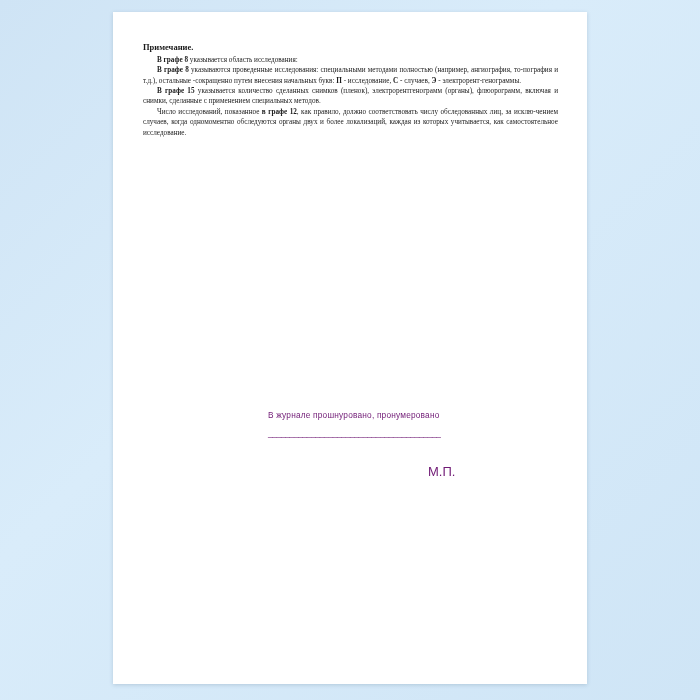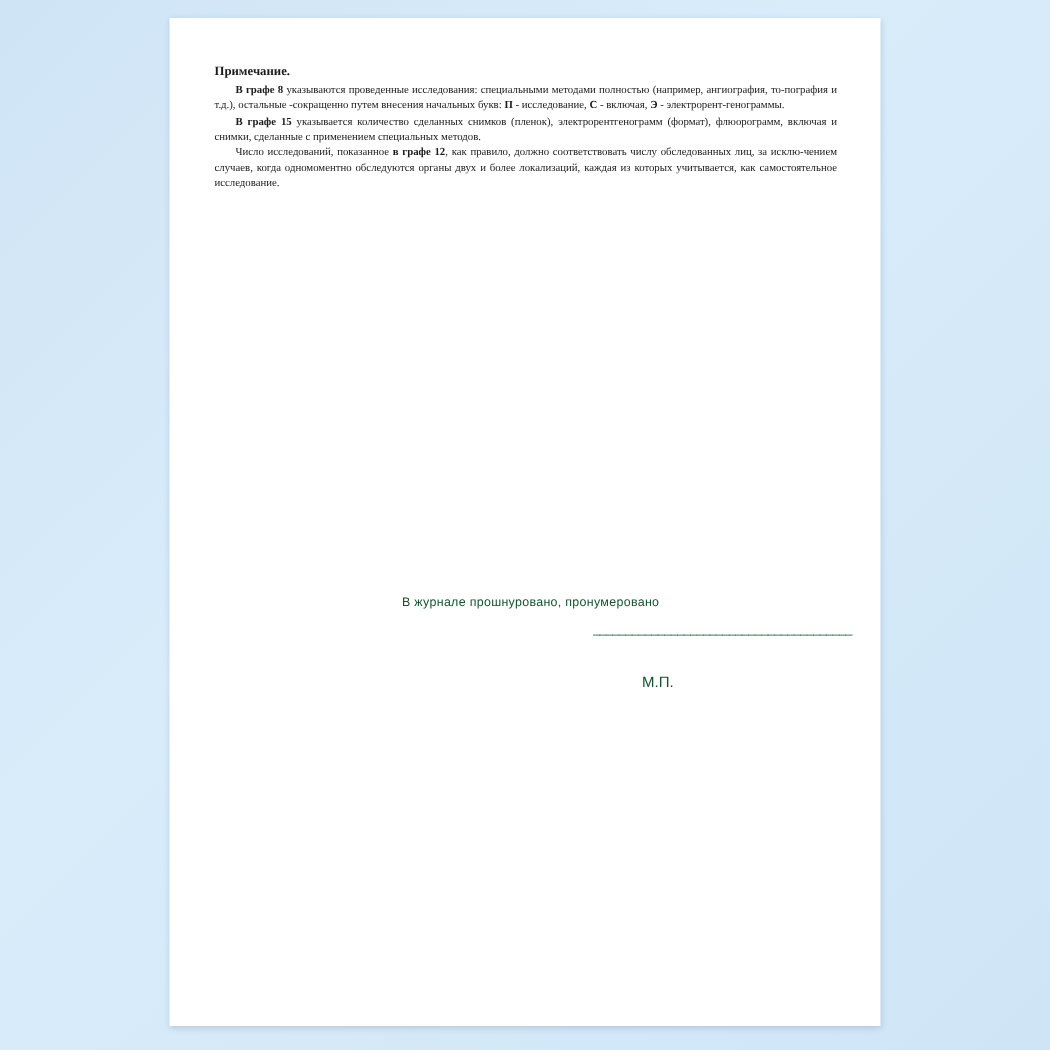--- a/index.html
+++ b/index.html
@@ -47,54 +47,54 @@
     margin: 0;
     text-align: justify;
     text-indent: 14px;
   }
   .note-par b {
     font-weight: bold;
   }
   .footer-block {
     position: absolute;
     left: 155px;
-    top: 381px;
+    top: 395px;
     width: 300px;
-    color: #14532d;
+    color: #701a75;
     font-family: "Liberation Sans", sans-serif;
   }
   .footer-line {
     font-size: 8.3px;
     line-height: 2.0;
     letter-spacing: 0.2px;
     white-space: pre;
   }
   .rule {
     margin-top: 4px;
     font-size: 8.3px;
     letter-spacing: -0.3px;
     white-space: pre;
-    text-align: right;
   }
   .mp {
     margin-top: 26px;
     margin-left: 160px;
-    font-size: 10px;
+    font-size: 13px;
   }
 </style>
 </head>
 <body>
 
 <div id="stage">
   <div id="page">
 
     <div class="note-block">
       <div class="note-title">Примечание.</div>
-      <p class="note-par"><b>В графе 8</b> <span>указываются проведенные исследования: специальными методами полностью (например, ангиография, то-пография и т.д.), остальные -сокращенно путем внесения начальных букв: </span><b>П</b><span> - исследование, </span><b>С</b><span> - включая, </span><b>Э</b><span> - электрорент-генограммы.</span></p>
-      <p class="note-par"><b>В графе 15</b> <span>указывается количество сделанных снимков (пленок), электрорентгенограмм (формат), флюорограмм, включая и снимки, сделанные с применением специальных методов.</span></p>
+      <p class="note-par"><b>В графе 8</b> <span>указывается область исследования:</span></p>
+      <p class="note-par"><b>В графе 8</b> <span>указываются проведенные исследования: специальными методами полностью (например, ангиография, то-пография и т.д.), остальные -сокращенно путем внесения начальных букв: </span><b>П</b><span> - исследование, </span><b>С</b><span> - случаев, </span><b>Э</b><span> - электрорент-генограммы.</span></p>
+      <p class="note-par"><b>В графе 15</b> <span>указывается количество сделанных снимков (пленок), электрорентгенограмм (органы), флюорограмм, включая и снимки, сделанные с применением специальных методов.</span></p>
       <p class="note-par"><span>Число исследований, показанное </span><b>в графе 12</b><span>, как правило, должно соответствовать числу обследованных лиц, за исклю-чением случаев, когда одномоментно обследуются органы двух и более локализаций, каждая из которых учитывается, как самостоятельное исследование.</span></p>
     </div>
 
     <div class="footer-block">
       <div class="footer-line">В журнале прошнуровано, пронумеровано</div>
       <div class="rule">________________________________________</div>
       <div class="mp">М.П.</div>
     </div>
 
   </div>

